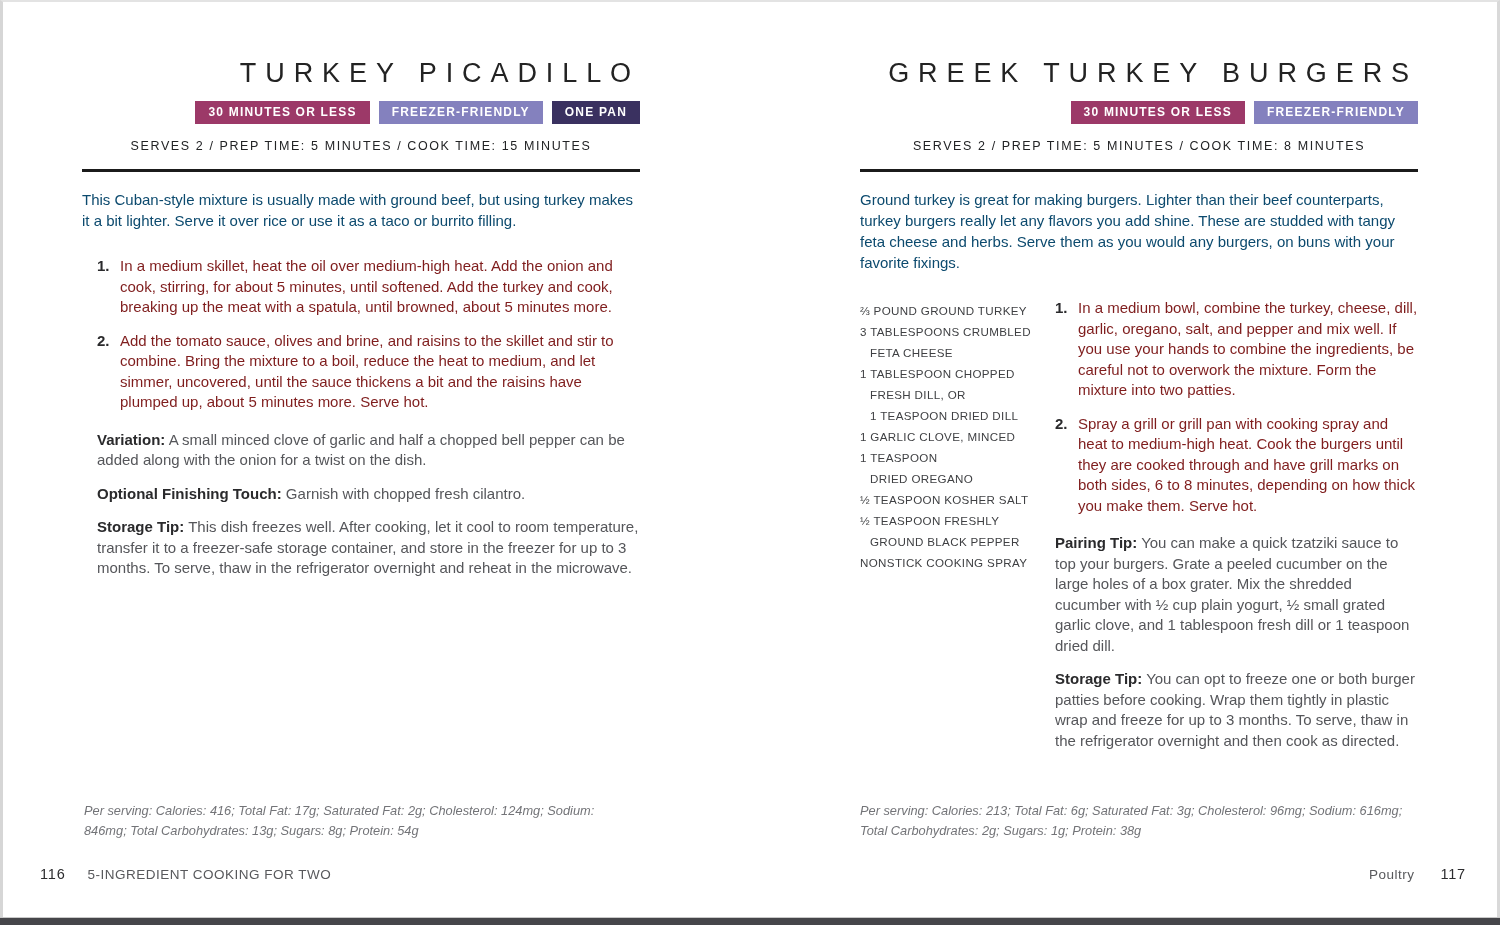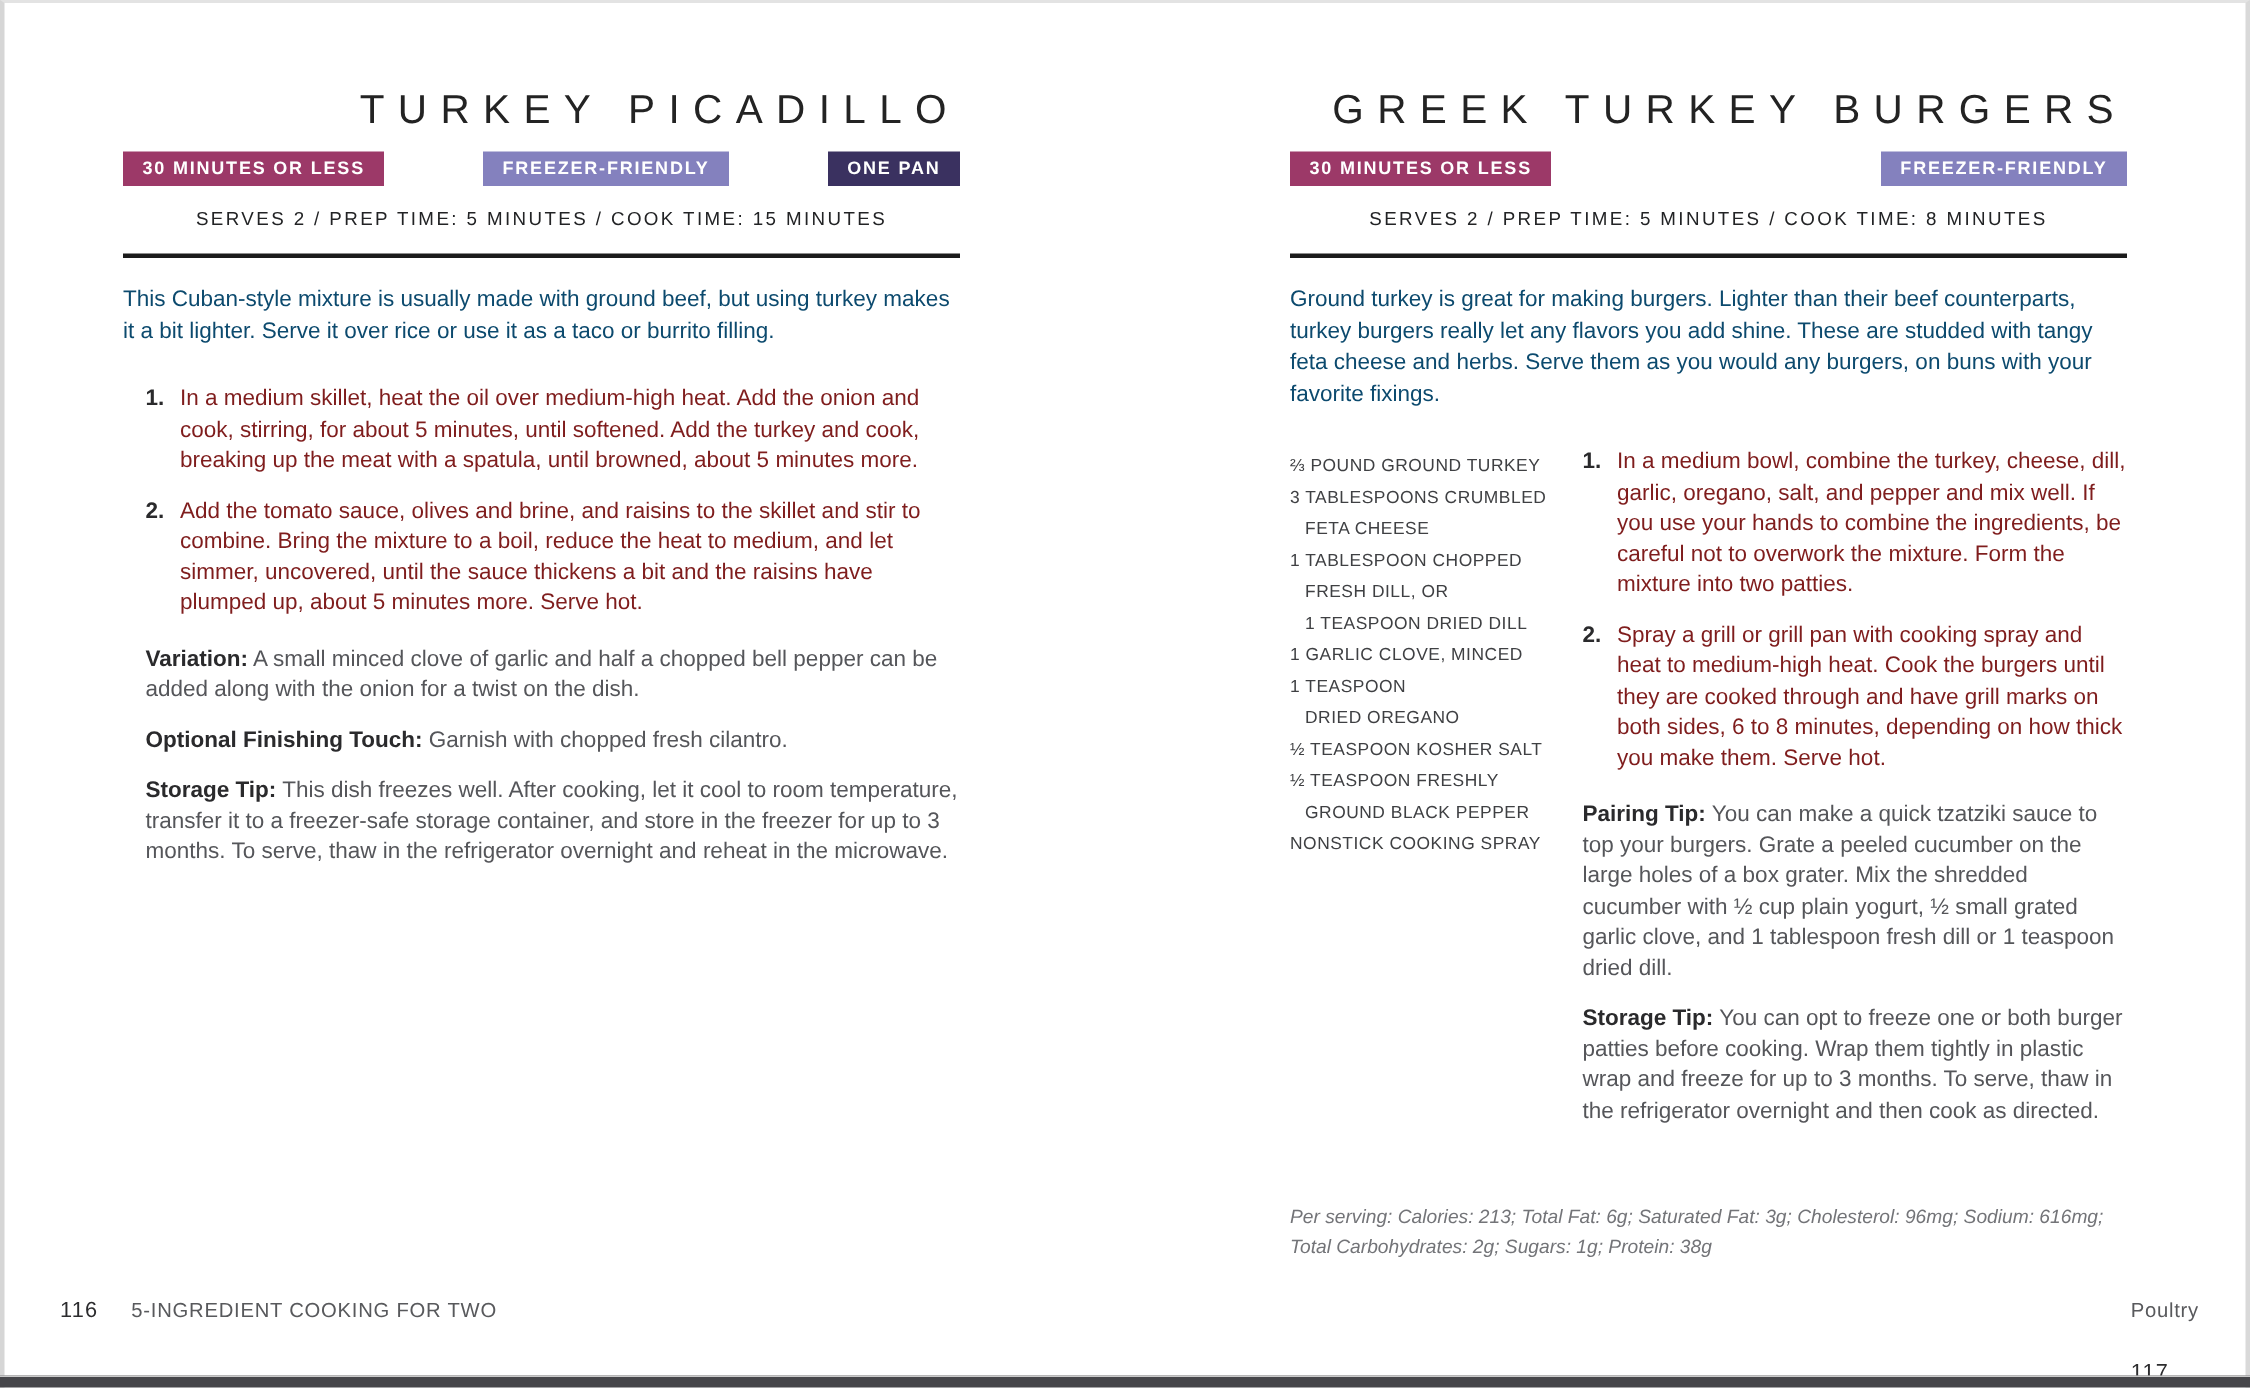--- a/index.html
+++ b/index.html
@@ -25,21 +25,21 @@
   .page{width:750px;box-sizing:border-box;position:relative;}
   .page--left{padding:58px 110px 0 82px;}
   .page--right{padding:58px 82px 0 110px;}
 
   .recipe-title{
     margin:0;text-align:right;
     font-size:27px;line-height:30px;font-weight:400;
     letter-spacing:0.33em;text-indent:0.33em;
     color:#232323;white-space:nowrap;
   }
-  .badge-row{display:flex;justify-content:space-between;gap:20px;margin-top:13px;}
+  .badge-row{display:flex;justify-content:flex-end;gap:9px;margin-top:13px;}
   .badge{
     color:#ffffff;font-size:12px;font-weight:bold;
     letter-spacing:1.2px;line-height:23px;height:23px;
     padding:0 13px;white-space:nowrap;
   }
   .serves{
     margin-top:15px;text-align:center;
     font-size:12.5px;letter-spacing:1.6px;color:#222325;white-space:nowrap;
   }
   .rule{height:3px;margin-top:16px;}
@@ -73,21 +73,21 @@
     font-style:italic;font-size:12.8px;line-height:20px;color:#737478;
   }
   .page--left .nutrition{left:84px;}
   .page--right .nutrition{left:110px;}
 
   .folio{
     position:absolute;top:866px;display:flex;align-items:baseline;
     font-size:13.5px;color:#58595c;letter-spacing:0.5px;white-space:nowrap;
   }
   .page--left .folio{left:40px;gap:22px;}
-  .page--right .folio{right:34px;gap:26px;flex-direction:column;}
+  .page--right .folio{right:34px;gap:26px;}
   .pagenum{font-size:14.5px;letter-spacing:0.8px;color:#2c2c2e;}
 </style>
 </head>
 <body>
 
 <div class="spread">
 
   <section class="page page--left">
     <h1 class="recipe-title">TURKEY PICADILLO</h1>
 
@@ -116,20 +116,21 @@
           </li>
         </ol>
         <div class="tips">
           <p class="tip"><b>Variation:</b><span> A small minced clove of garlic and half a chopped bell pepper can be added along with the onion for a twist on the dish.</span></p>
           <p class="tip"><b>Optional Finishing Touch:</b><span> Garnish with chopped fresh cilantro.</span></p>
           <p class="tip"><b>Storage Tip:</b><span> This dish freezes well. After cooking, let it cool to room temperature, transfer it to a freezer-safe storage container, and store in the freezer for up to 3 months. To serve, thaw in the refrigerator overnight and reheat in the microwave.</span></p>
         </div>
       </div>
     </div>
 
+    <p class="nutrition">Per serving: Calories: 416; Total Fat: 17g; Saturated Fat: 2g; Cholesterol: 124mg; Sodium: 846mg; Total Carbohydrates: 13g; Sugars: 8g; Protein: 54g</p>
 
     <div class="folio">
       <span class="pagenum">116</span>
       <span>5-INGREDIENT COOKING FOR TWO</span>
     </div>
   </section>
 
   <section class="page page--right">
     <h1 class="recipe-title">GREEK TURKEY BURGERS</h1>
 

